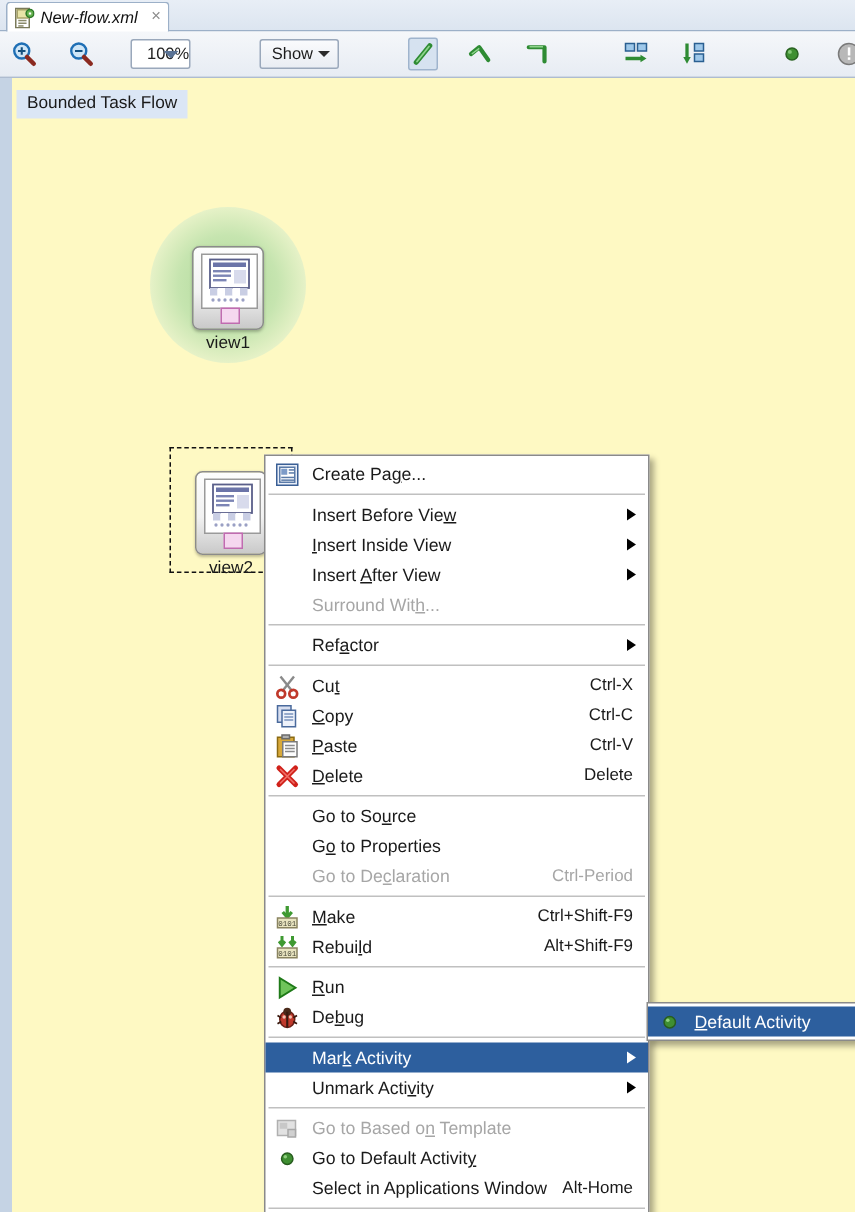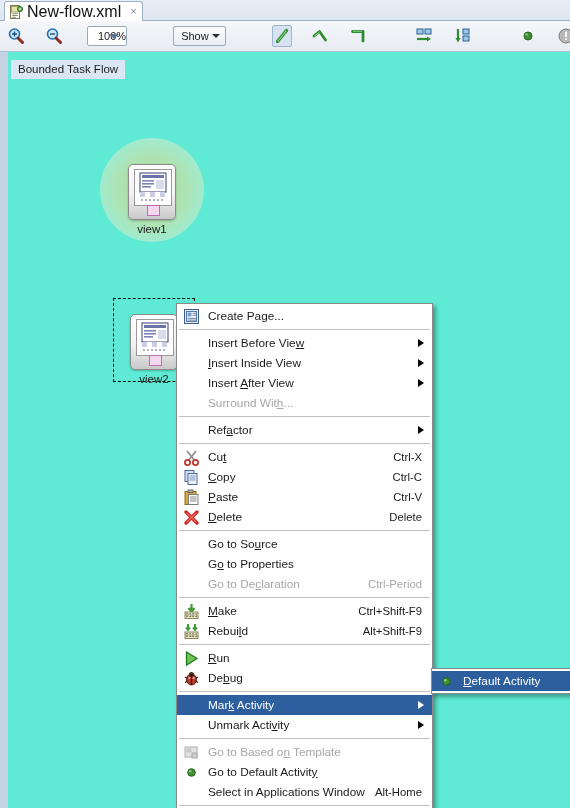--- a/index.html
+++ b/index.html
@@ -25,21 +25,21 @@
   .tab {
     position: absolute; left: 4px; top: 1px; height: 21px;
     background: #ffffff;
     border: 1px solid #9cb0c8; border-bottom: 1px solid #ffffff;
     border-top-left-radius: 3px; border-top-right-radius: 3px;
     display: flex; align-items: center; padding: 0 5px 0 4px;
     gap: 4px;
   }
   .tab-icon { width: 14px; height: 14px; position: relative; flex: 0 0 auto; }
   .tab-label {
-    font-size: 16px; color: #111; white-space: nowrap;
+    font-size: 11px; font-style: italic; color: #111; white-space: nowrap;
   }
   .tab-close {
     font-size: 11px; color: #8b8b8b; margin-left: 5px; line-height: 1;
   }
 
   
   .toolbar {
     position: absolute; left: 0; top: 21px; width: 570px; height: 31px;
     background: linear-gradient(to bottom, #f5f7fa 0%, #e7ecf3 100%);
     border-bottom: 1px solid #aebcd0;
@@ -85,21 +85,21 @@
 
   
   .left-rail {
     position: absolute; left: 0; top: 52px; width: 8px; height: 756px;
     background: #c5d3e4;
   }
 
   
   .canvas {
     position: absolute; left: 8px; top: 52px; width: 562px; height: 756px;
-    background: #5eead4;
+    background: #fef9c3;
   }
   .btf-badge {
     position: absolute; left: 3px; top: 8px;
     background: #dbe6f5; color: #1a1a1a;
     font-size: 11.5px; padding: 3px 7px 4px 7px;
     white-space: nowrap;
   }
 
   
   .node { position: absolute; }

